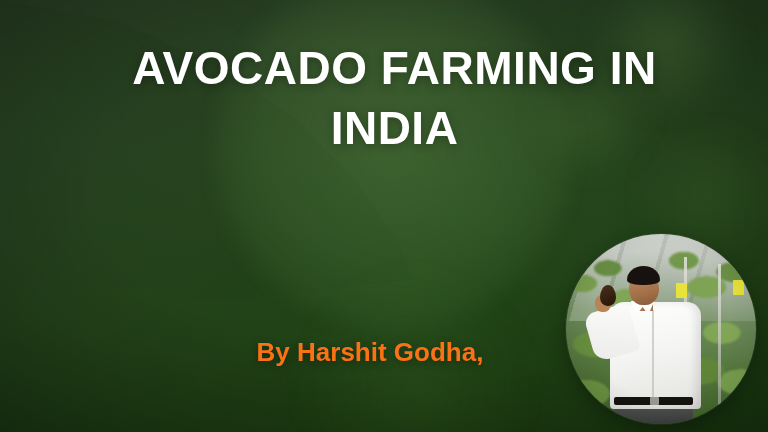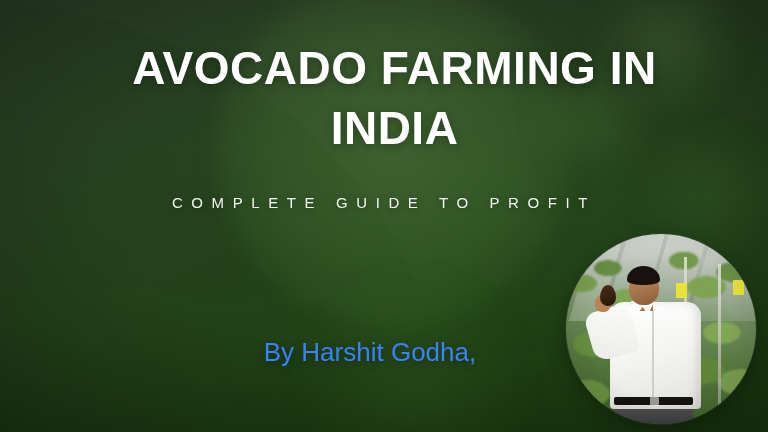--- a/index.html
+++ b/index.html
@@ -172,24 +172,24 @@
     letter-spacing: 8.6px;
     text-transform: uppercase;
     text-shadow: 0 1px 6px rgba(0,0,0,.35);
   }
   .byline {
     position: absolute;
     left: 6px;
     width: 728px;
     top: 334px;
     text-align: center;
-    color: #3b82f6;
+    color: #f97316;
     font-size: 26px;
     line-height: 36px;
-    font-weight: 400;
+    font-weight: 700;
     text-shadow: 0 2px 8px rgba(0,0,0,.38);
   }
   .byline span { display: block; white-space: nowrap; }
 
   
   .photo {
     position: absolute;
     left: 566px;
     top: 234px;
     width: 190px;
@@ -360,21 +360,20 @@
   <div class="bokeh bokeh-b"></div>
   <div class="bokeh bokeh-c"></div>
   <div class="bokeh bokeh-d"></div>
   <div class="bg-layer vignette"></div>
 
   <div class="title">
     <span>AVOCADO FARMING IN</span>
     <span>INDIA</span>
   </div>
 
-  <div class="subtitle">COMPLETE GUIDE TO PROFIT</div>
 
   <div class="byline">
     <span>By Harshit Godha,</span>
   </div>
 
   <div class="photo">
     <div class="p p-bg"></div>
     <div class="p p-roof"></div>
     <div class="p p-plants"></div>
     <div class="p-post a"></div>

